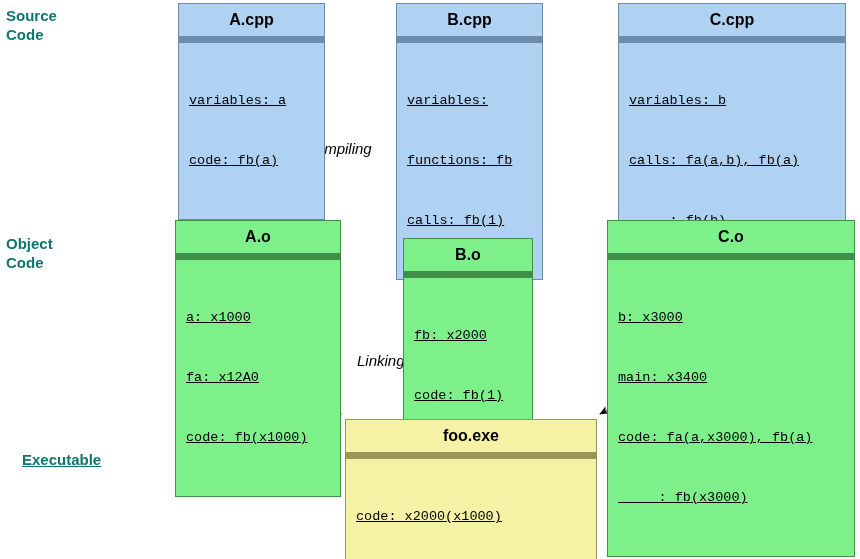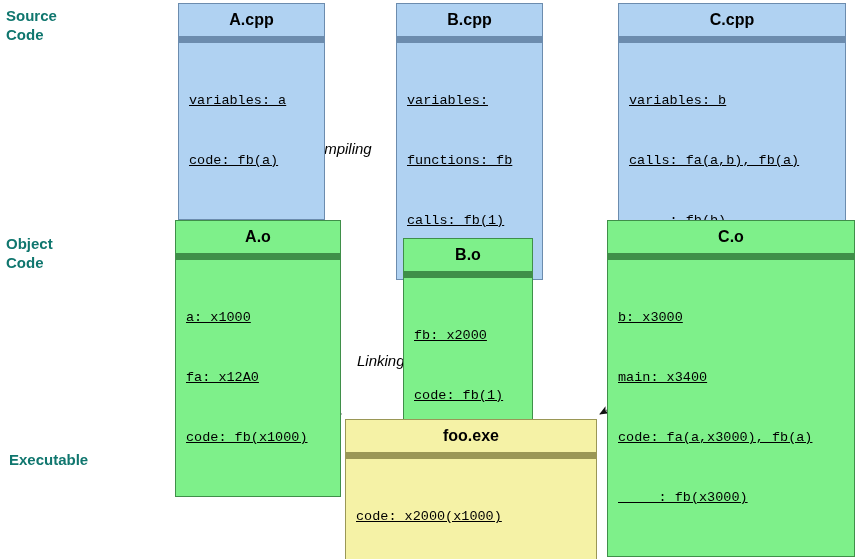--- a/index.html
+++ b/index.html
@@ -124,21 +124,21 @@
       <line x1="729" y1="341" x2="600" y2="414" stroke="#777777" stroke-width="1.2" marker-end="url(#arrowhead)"></line>
     </g>
   </svg>
 
   <div class="stage-label" style="left:6px; top:6px;">Source
 Code</div>
 
   <div class="stage-label" style="left:6px; top:234px;">Object
 Code</div>
 
-  <div class="stage-label" style="left:9px; top:450px;">Executable</div>
+  <div class="stage-label" style="left:22px; top:450px;text-decoration:underline;">Executable</div>
 
   <div class="edge-caption" style="left:305px; top:140px;">Compiling</div>
 
   <div class="edge-caption" style="left:357px; top:352px;">Linking</div>
 
   <div class="node src" style="left:178px; top:3px; width:147px;">
     <div class="node-title">A.cpp</div>
     <div class="node-body">
       <div class="node-line">variables: a</div>
       <div class="node-line">code: fb(a)</div>

